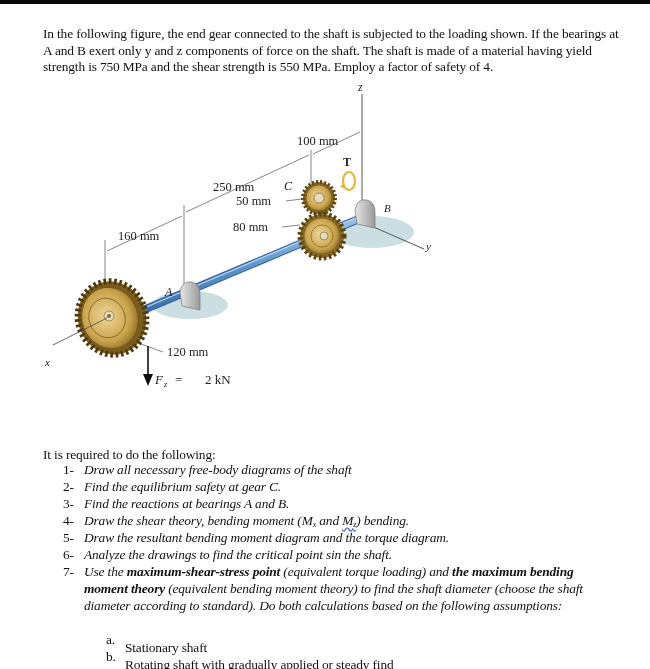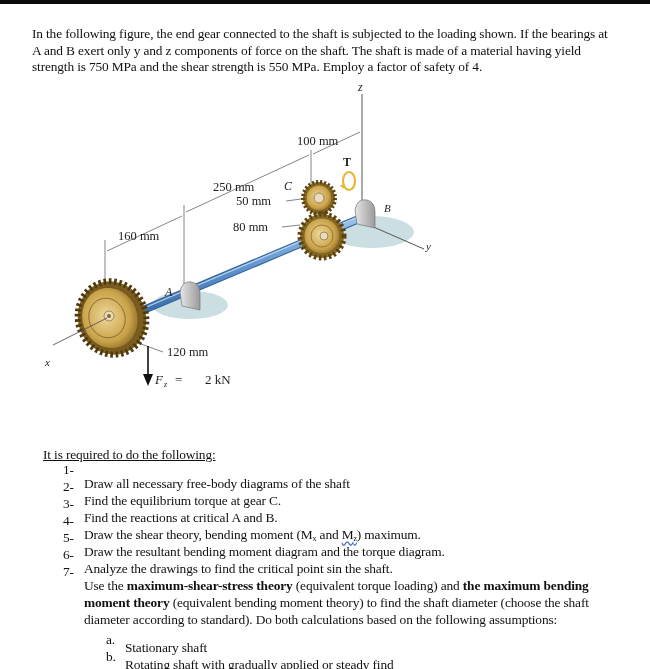--- a/index.html
+++ b/index.html
@@ -1,28 +1,28 @@
 <!DOCTYPE html>
 <html><head>
   <meta charset="utf-8">
   <style>
     html, body { margin: 0; padding: 0; background: #ffffff; }
     body { width: 650px; height: 669px; position: relative; overflow: hidden;
            font-family: "Liberation Serif", "DejaVu Serif", serif; color: #111; }
     .topbar { position: absolute; left: 0; top: 0; width: 650px; height: 4px; background: #0a0a0a; }
-    .intro { position: absolute; left: 32px; top: 26px; width: 580px; font-size: 13.4px; line-height: 16.5px;
+    .intro { position: absolute; left: 43px; top: 26px; width: 580px; font-size: 13.4px; line-height: 16.5px;
              letter-spacing: -0.15px; }
     .figure { position: absolute; left: 0; top: 76px; width: 650px; height: 320px; }
     .figure svg { width: 650px; height: 320px; display: block; }
     .fig-text { font-family: "Liberation Serif", "DejaVu Serif", serif; fill: #222; }
-    .req-heading { position: absolute; left: 43px; top: 447px; font-size: 13.4px; letter-spacing: -0.15px; text-decoration: underline; }
+    .req-heading { position: absolute; left: 43px; top: 447px; font-size: 13.4px; letter-spacing: -0.15px; }
     .req-list { position: absolute; left: 0; top: 462px; width: 650px; }
     .req-item { position: absolute; left: 63px; font-size: 13.4px; line-height: 16.8px; letter-spacing: -0.15px; }
     .req-num { position: absolute; left: 0; top: 0; width: 20px; }
-    .req-text { position: absolute; left: 21px; top: 14px; width: 520px; }
+    .req-text { position: absolute; left: 21px; top: 0; width: 520px; font-style: italic; }
     .sub-item { position: absolute; left: 106px; font-size: 13.4px; line-height: 16.8px; letter-spacing: -0.15px; }
     .sub-num { position: absolute; left: 0; top: 0; width: 20px; }
     .sub-text { position: absolute; left: 19px; top: 8px; white-space: nowrap; }
     b { font-weight: bold; }
     .mz { text-decoration: underline wavy #4466cc; text-underline-offset: 2px; }
     sub { font-size: 8px; vertical-align: -2px; }
   </style>
 </head>
 <body>
 
@@ -155,41 +155,41 @@
 
 <div class="req-heading">It is required to do the following:</div>
 
 <div class="req-list">
   <div class="req-item" style="top:0px">
     <span class="req-num">1-</span>
     <span class="req-text">Draw all necessary free-body diagrams of the shaft</span>
   </div>
   <div class="req-item" style="top:17px">
     <span class="req-num">2-</span>
-    <span class="req-text">Find the equilibrium torque at gear C.</span>
+    <span class="req-text">Find the equilibrium safety at gear C.</span>
   </div>
   <div class="req-item" style="top:34px">
     <span class="req-num">3-</span>
-    <span class="req-text">Find the reactions at critical A and B.</span>
+    <span class="req-text">Find the reactions at bearings A and B.</span>
   </div>
   <div class="req-item" style="top:51px">
     <span class="req-num">4-</span>
-    <span class="req-text"><span>Draw the shear theory, bending moment (M</span><sub>x</sub><span> and </span><span class="mz"><span>M</span><sub>z</sub></span><span>) maximum.</span></span>
+    <span class="req-text"><span>Draw the shear theory, bending moment (M</span><sub>x</sub><span> and </span><span class="mz"><span>M</span><sub>z</sub></span><span>) bending.</span></span>
   </div>
   <div class="req-item" style="top:68px">
     <span class="req-num">5-</span>
     <span class="req-text">Draw the resultant bending moment diagram and the torque diagram.</span>
   </div>
   <div class="req-item" style="top:85px">
     <span class="req-num">6-</span>
     <span class="req-text">Analyze the drawings to find the critical point sin the shaft.</span>
   </div>
   <div class="req-item" style="top:102px">
     <span class="req-num">7-</span>
-    <span class="req-text"><span>Use the </span><b>maximum-shear-stress theory</b><span> (equivalent torque loading) and </span><b>the maximum bending moment theory</b><span> (equivalent bending moment theory) to find the shaft diameter (choose the shaft diameter according to standard). Do both calculations based on the following assumptions:</span></span>
+    <span class="req-text"><span>Use the </span><b>maximum-shear-stress point</b><span> (equivalent torque loading) and </span><b>the maximum bending moment theory</b><span> (equivalent bending moment theory) to find the shaft diameter (choose the shaft diameter according to standard). Do both calculations based on the following assumptions:</span></span>
   </div>
   <div class="sub-item" style="top:170px">
     <span class="sub-num">a.</span>
     <span class="sub-text">Stationary shaft</span>
   </div>
   <div class="sub-item" style="top:187px">
     <span class="sub-num">b.</span>
     <span class="sub-text">Rotating shaft with gradually applied or steady find</span>
   </div>
 </div>

